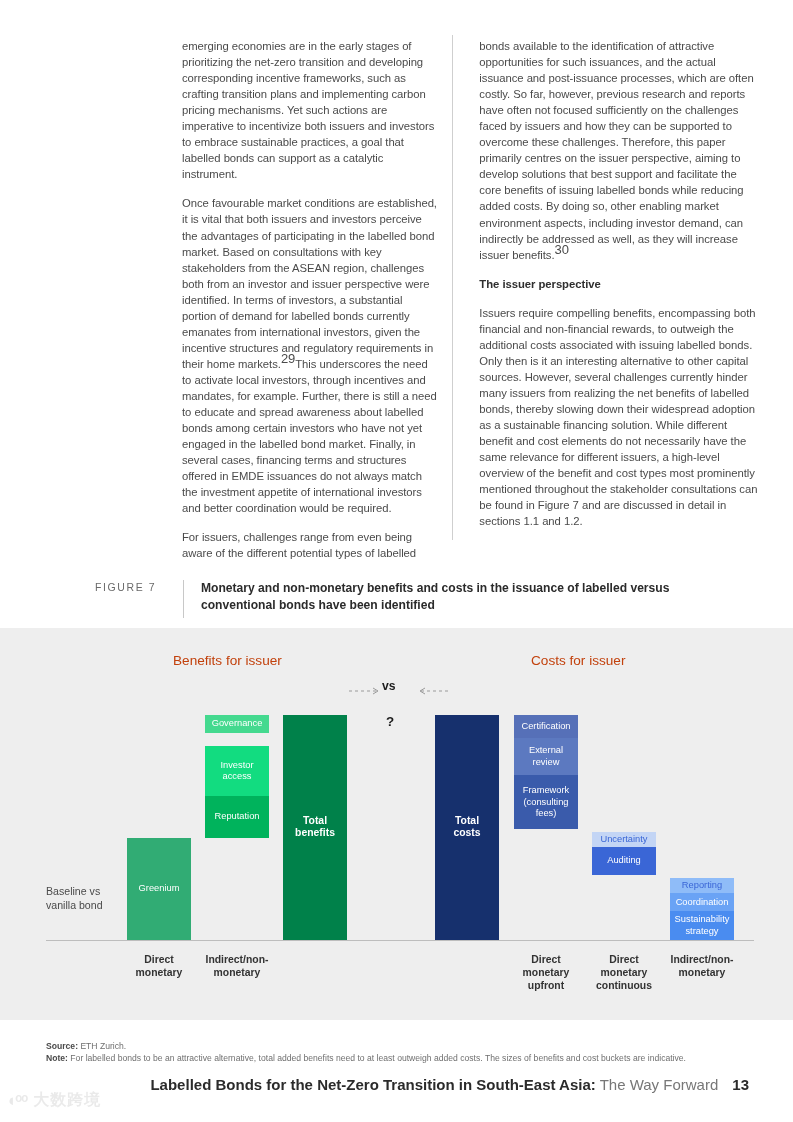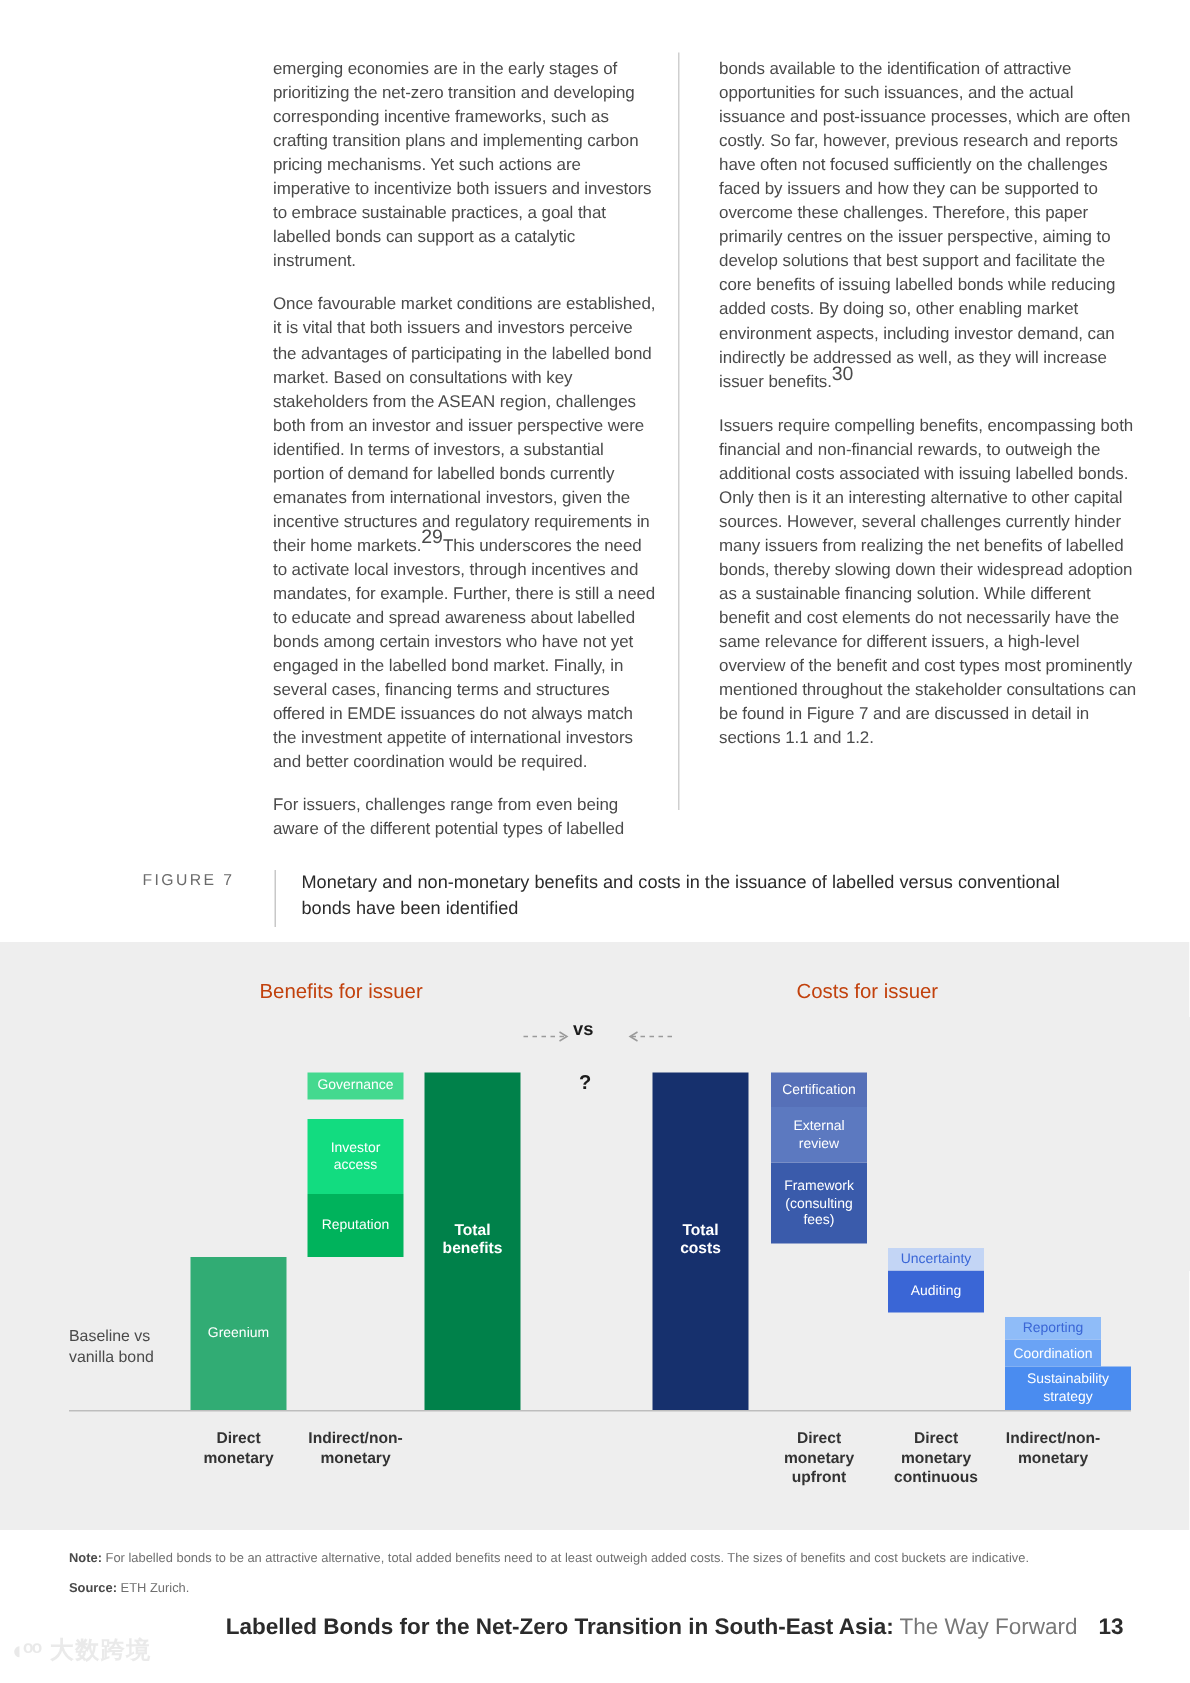--- a/index.html
+++ b/index.html
@@ -42,21 +42,21 @@
   .fig-caption {
     position: absolute; left: 95px; top: 580px; width: 660px;
     display: flex; align-items: flex-start;
   }
   .fig-label {
     font-size: 10.5px; letter-spacing: 1.6px; color: #6a6a6a;
     width: 88px; padding-top: 1px; white-space: nowrap;
   }
   .fig-divider { width: 1px; background: #c8c8c8; align-self: stretch; min-height: 38px; margin-right: 17px; }
   .fig-title {
-    font-size: 12.1px; font-weight: normal; line-height: 16.5px; color: #2b2b2b;
+    font-size: 12.1px; font-weight: bold; line-height: 16.5px; color: #2b2b2b;
     max-width: 520px;
   }
 
   
   .figure {
     position: absolute; left: 0; top: 628px;
     width: 793px; height: 392px;
     background: #eeeeee;
   }
   .fig-inner { position: relative; width: 793px; height: 392px; }
@@ -139,20 +139,21 @@
   <div class="columns">
 
     <div class="col left">
       <p>emerging economies are in the early stages of prioritizing the net-zero transition and developing corresponding incentive frameworks, such as crafting transition plans and implementing carbon pricing mechanisms. Yet such actions are imperative to incentivize both issuers and investors to embrace sustainable practices, a goal that labelled bonds can support as a catalytic instrument.</p>
       <p><span>Once favourable market conditions are established, it is vital that both issuers and investors perceive the advantages of participating in the labelled bond market. Based on consultations with key stakeholders from the ASEAN region, challenges both from an investor and issuer perspective were identified. In terms of investors, a substantial portion of demand for labelled bonds currently emanates from international investors, given the incentive structures and regulatory requirements in their home markets.</span><sup>29</sup><span>This underscores the need to activate local investors, through incentives and mandates, for example. Further, there is still a need to educate and spread awareness about labelled bonds among certain investors who have not yet engaged in the labelled bond market. Finally, in several cases, financing terms and structures offered in EMDE issuances do not always match the investment appetite of international investors and better coordination would be required.</span></p>
       <p>For issuers, challenges range from even being aware of the different potential types of labelled</p>
     </div>
 
     <div class="col right">
       <p><span>bonds available to the identification of attractive opportunities for such issuances, and the actual issuance and post-issuance processes, which are often costly. So far, however, previous research and reports have often not focused sufficiently on the challenges faced by issuers and how they can be supported to overcome these challenges. Therefore, this paper primarily centres on the issuer perspective, aiming to develop solutions that best support and facilitate the core benefits of issuing labelled bonds while reducing added costs. By doing so, other enabling market environment aspects, including investor demand, can indirectly be addressed as well, as they will increase issuer benefits.</span><sup>30</sup></p>
+      <p class="sub">The issuer perspective</p>
       <p>Issuers require compelling benefits, encompassing both financial and non-financial rewards, to outweigh the additional costs associated with issuing labelled bonds. Only then is it an interesting alternative to other capital sources. However, several challenges currently hinder many issuers from realizing the net benefits of labelled bonds, thereby slowing down their widespread adoption as a sustainable financing solution. While different benefit and cost elements do not necessarily have the same relevance for different issuers, a high-level overview of the benefit and cost types most prominently mentioned throughout the stakeholder consultations can be found in Figure 7 and are discussed in detail in sections 1.1 and 1.2.</p>
     </div>
 
   </div>
 
   <div class="fig-caption">
     <div class="fig-label">FIGURE 7</div>
     <div class="fig-divider"></div>
     <div class="fig-title">Monetary and non-monetary benefits and costs in the issuance of labelled versus conventional bonds have been identified</div>
   </div>
@@ -210,41 +211,41 @@
         </div>
         <div class="bar" style="left: 514px; top: 86.84px; width: 64px; height: 23.382px; background: rgb(86, 112, 184); flex-direction: column;">
           <div>Certification</div>
         </div>
         <div class="bar" style="left: 592px; top: 219.338px; width: 64px; height: 27.712px; background: rgb(58, 102, 214); flex-direction: column;">
           <div>Auditing</div>
         </div>
         <div class="bar" style="left: 592px; top: 203.75px; width: 64px; height: 15.588px; background: rgb(195, 213, 245); flex-direction: column; color: rgb(58, 102, 214);">
           <div>Uncertainty</div>
         </div>
-        <div class="bar" style="left: 670px; top: 283.422px; width: 84px; height: 28.578px; background: rgb(74, 140, 240); flex-direction: column;">
+        <div class="bar" style="left: 670px; top: 283.422px; width: 64px; height: 28.578px; background: rgb(74, 140, 240); flex-direction: column;">
           <div>Sustainability</div>
           <div>strategy</div>
         </div>
         <div class="bar" style="left: 670px; top: 265.236px; width: 64px; height: 18.186px; background: rgb(106, 163, 245); flex-direction: column;">
           <div>Coordination</div>
         </div>
         <div class="bar" style="left: 670px; top: 249.648px; width: 64px; height: 15.588px; background: rgb(143, 188, 248); flex-direction: column; color: rgb(58, 102, 214);">
           <div>Reporting</div>
         </div>
         <div class="axis-label" style="left: 113px; top: 325px; width: 92px;"><div>Direct</div><div>monetary</div></div>
         <div class="axis-label" style="left: 191px; top: 325px; width: 92px;"><div>Indirect/non-</div><div>monetary</div></div>
         <div class="axis-label" style="left: 500px; top: 325px; width: 92px;"><div>Direct</div><div>monetary</div><div>upfront</div></div>
         <div class="axis-label" style="left: 578px; top: 325px; width: 92px;"><div>Direct</div><div>monetary</div><div>continuous</div></div>
         <div class="axis-label" style="left: 656px; top: 325px; width: 92px;"><div>Indirect/non-</div><div>monetary</div></div>
       </div>
   </div>
 
   <div class="notes">
+    <div class="line src"><b>Source:</b><span> ETH Zurich.</span></div>
     <div class="line"><b>Note:</b><span> For labelled bonds to be an attractive alternative, total added benefits need to at least outweigh added costs. The sizes of benefits and cost buckets are indicative.</span></div>
-    <div class="line src"><b>Source:</b><span> ETH Zurich.</span></div>
   </div>
 
   <div class="footer">
     <b>Labelled Bonds for the Net-Zero Transition in South-East Asia:</b><span> The Way Forward</span><span class="pg">13</span>
   </div>
 
   <div class="watermark">
     <span class="wm-logo">◖ᵒᵒ</span>
     <span class="wm-text">大数跨境</span>
   </div>

